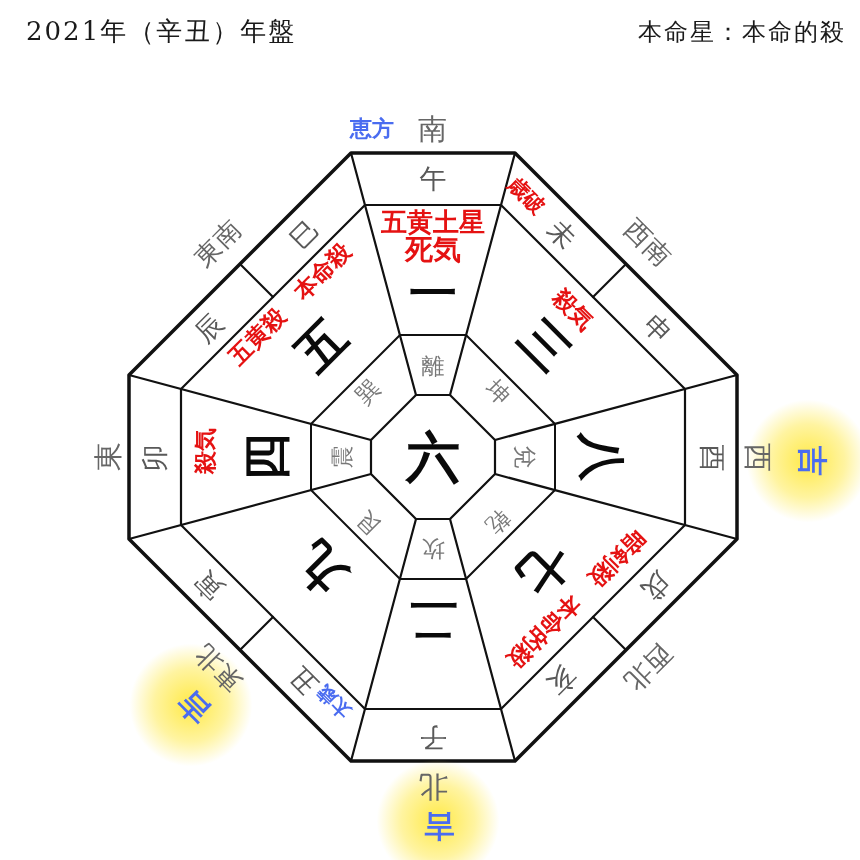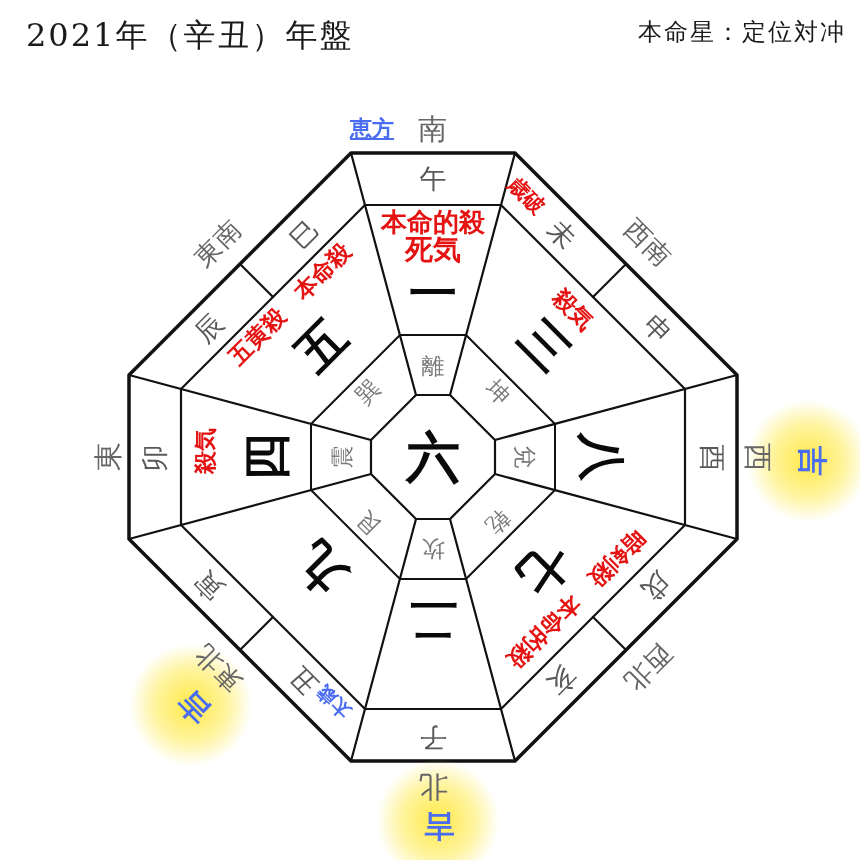--- a/index.html
+++ b/index.html
@@ -1,21 +1,21 @@
 <!DOCTYPE html>
 <html><head>
 <meta charset="utf-8">
 <style>
   html,body{margin:0;padding:0;background:#ffffff;}
   #stage{position:relative;width:860px;height:860px;background:#ffffff;overflow:hidden;
          font-family:"DejaVu Serif","Liberation Serif",serif;}
   #chart-svg{position:absolute;left:0;top:0;}
   .t{position:absolute;white-space:nowrap;line-height:1;
      transform:translate(-50%,-50%) rotate(var(--r,0deg));}
-  .hdr{position:absolute;font-size:32px;color:#1a1a1a;letter-spacing:2px;}
+  .hdr{position:absolute;font-size:26px;color:#1a1a1a;letter-spacing:2px;}
   .dir{font-size:29px;color:#666;letter-spacing:1px;}
   .dir2{font-size:26px;}
   .branch{font-size:27px;color:#595959;}
   .trigram{font-size:23px;color:#787878;}
   .star{font-size:48px;color:#0a0a0a;font-weight:bold;}
   .center-star{font-size:54px;}
   .red{color:#e51212;font-weight:bold;font-family:"DejaVu Sans","Liberation Sans",sans-serif;font-size:25px;}
   .red-sm{font-size:21px;}
   .red-md{font-size:23px;}
   .blue{color:#4a6cf0;font-weight:bold;font-family:"DejaVu Sans","Liberation Sans",sans-serif;}
@@ -25,21 +25,21 @@
   .glow{position:absolute;width:124px;height:124px;border-radius:50%;
         transform:translate(-50%,-50%);
         background:radial-gradient(circle,rgba(255,232,60,0.95) 0%,rgba(255,238,110,0.65) 42%,rgba(255,246,180,0) 70%);}
 </style>
 </head>
 <body>
 
 <div id="stage">
 
   <div class="hdr" style="left:26px;top:14px;">2021年（辛丑）年盤</div>
-  <div class="hdr" style="right:14px;top:16px;font-size:24px;">本命星：定位対冲</div>
+  <div class="hdr" style="right:14px;top:16px;font-size:24px;">本命星：本命的殺</div>
 
   <svg id="chart-svg" width="860" height="860" viewBox="0 0 860 860">
     <g fill="none" stroke="#111111" stroke-linejoin="round" stroke-linecap="round">
       <path stroke-width="3.5" d="M351,153 L515,153 L737,375 L737,539 L515,761 L351,761 L129,539 L129,375 Z"></path>
       <path stroke-width="2.2" d="M365,205 L501,205 L685,389 L685,525 L501,709 L365,709 L181,525 L181,389 Z"></path>
       <path stroke-width="2" d="M400,335 L466,335 L555,424 L555,490 L466,579 L400,579 L311,490 L311,424 Z"></path>
       <path stroke-width="2.2" d="M416,395 L450,395 L495,440 L495,474 L450,519 L416,519 L371,474 L371,440 Z"></path>
       <g stroke-width="2.2">
         <line x1="416" y1="395" x2="351" y2="153"></line>
         <line x1="450" y1="395" x2="515" y2="153"></line>
@@ -97,27 +97,27 @@
   <div class="t star center-star" style="left:433px;top:457px;--r:0deg;">六</div>
   <div class="t star" style="left:433px;top:293px;--r:0deg;">一</div>
   <div class="t star" style="left:545px;top:345px;--r:45deg;">三</div>
   <div class="t star" style="left:602px;top:457px;--r:90deg;">八</div>
   <div class="t star" style="left:545px;top:569px;--r:135deg;">七</div>
   <div class="t star" style="left:433px;top:621px;--r:180deg;">二</div>
   <div class="t star" style="left:321px;top:569px;--r:225deg;">九</div>
   <div class="t star" style="left:266px;top:457px;--r:270deg;">四</div>
   <div class="t star" style="left:321px;top:345px;--r:315deg;">五</div>
 
-  <div class="t red" style="left:433px;top:222px;--r:0deg;font-size:26px;">本命的殺</div>
+  <div class="t red" style="left:433px;top:222px;--r:0deg;font-size:26px;">五黄土星</div>
   <div class="t red" style="left:433px;top:250px;--r:0deg;font-size:28px;">死気</div>
   <div class="t red red-md" style="left:573px;top:310px;--r:45deg;">殺気</div>
   <div class="t red red-sm" style="left:526px;top:196px;--r:45deg;">歳破</div>
   <div class="t red red-md" style="left:576px;top:599px;--r:135deg;">暗剣殺　本命的殺</div>
   <div class="t red red-md" style="left:205px;top:451px;--r:270deg;">殺気</div>
   <div class="t red red-md" style="left:290px;top:304px;--r:315deg;">五黄殺　本命殺</div>
 
-  <div class="t blue eho" style="left:372px;top:129px;text-decoration:underline;--r:0deg;">恵方</div>
+  <div class="t blue eho" style="left:372px;top:129px;--r:0deg;">恵方</div>
   <div class="t blue taisai" style="left:334px;top:702px;--r:225deg;">太歳</div>
   <div class="t blue kichi" style="left:812px;top:461px;--r:90deg;">吉</div>
   <div class="t blue kichi" style="left:194px;top:707px;--r:225deg;">吉</div>
   <div class="t blue kichi" style="left:439px;top:826px;--r:180deg;">吉</div>
 
 </div>
 
 </body></html>

